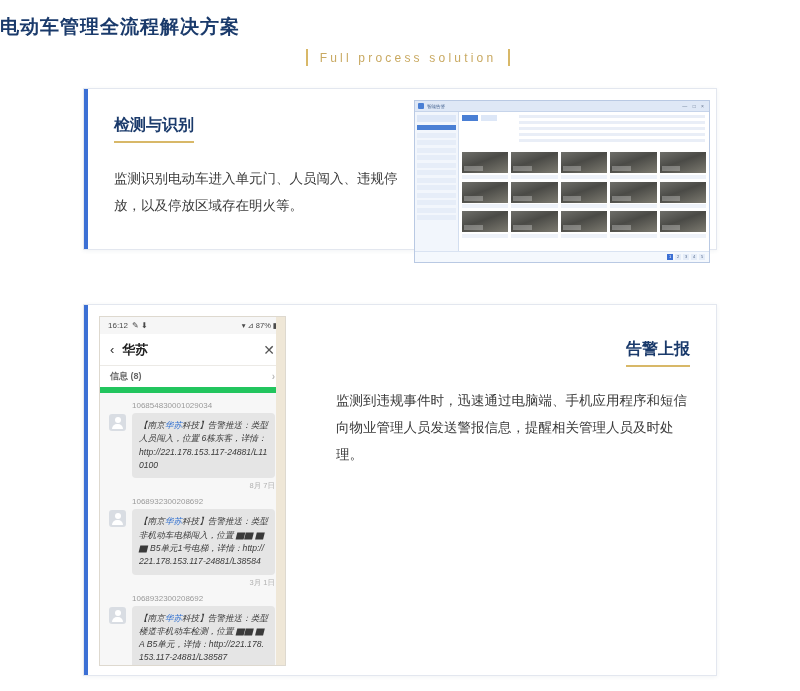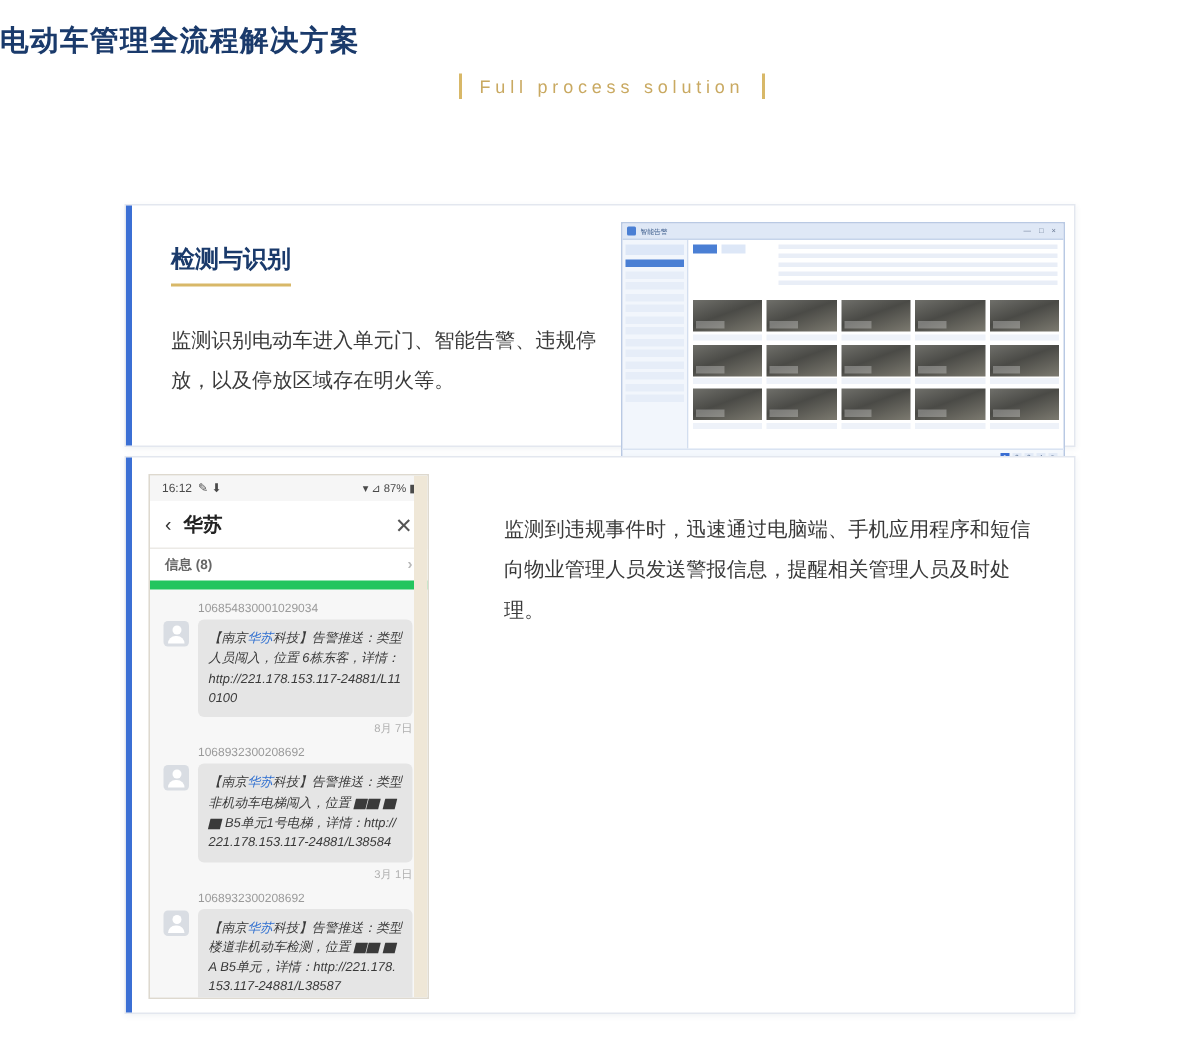--- a/index.html
+++ b/index.html
@@ -62,21 +62,20 @@
     bottom: 0;
     width: 4px;
     background: #3b6fd4;
   }
 
   #card-detection {
     left: 83px;
     top: 88px;
     width: 634px;
     height: 162px;
-    margin-top: 48px;
   }
   #card-alarm {
     left: 83px;
     top: 304px;
     width: 634px;
     height: 372px;
   }
 
   .card-body {
     position: absolute;
@@ -421,21 +420,21 @@
     <div class="subtitle-bar"></div>
   </div>
 </div>
 
 <div class="card" id="card-detection">
   <div class="card-accent"></div>
   <div class="card-body">
 
     <div class="detect-text-wrap">
       <div class="section-heading">检测与识别</div>
-      <div class="section-text">监测识别电动车进入单元门、智能告警、违规停放，以及停放区域存在明火等。</div>
+      <div class="section-text">监测识别电动车进入单元门、人员闯入、违规停放，以及停放区域存在明火等。</div>
     </div>
 
     <div class="pc-shot">
       <div class="pc-titlebar">
         <div class="tb-dot"></div>
         <div class="tb-label">智能告警</div>
         <div class="tb-ctrls">— □ ×</div>
       </div>
       <div class="pc-main">
         <div class="pc-side">
@@ -594,17 +593,20 @@
             <div class="msg-sender">1068932300208692</div>
             <div class="msg-bubble"><span>【南京</span><span class="hl">华苏</span><span>科技】告警推送：类型 楼道非机动车检测，位置 ▇▇ ▇A B5单元，详情：http://221.178.153.117-24881/L38587</span></div>
             <div class="msg-date">3月 1日</div>
           </div>
         </div>
       </div>
       <div class="ph-edge"></div>
     </div>
 
     <div class="alarm-text-wrap">
+      <div class="alarm-head-row">
+        <span class="section-heading">告警上报</span>
+      </div>
       <div class="section-text">监测到违规事件时，迅速通过电脑端、手机应用程序和短信向物业管理人员发送警报信息，提醒相关管理人员及时处理。</div>
     </div>
 
   </div>
 </div>
 
 </body></html>

